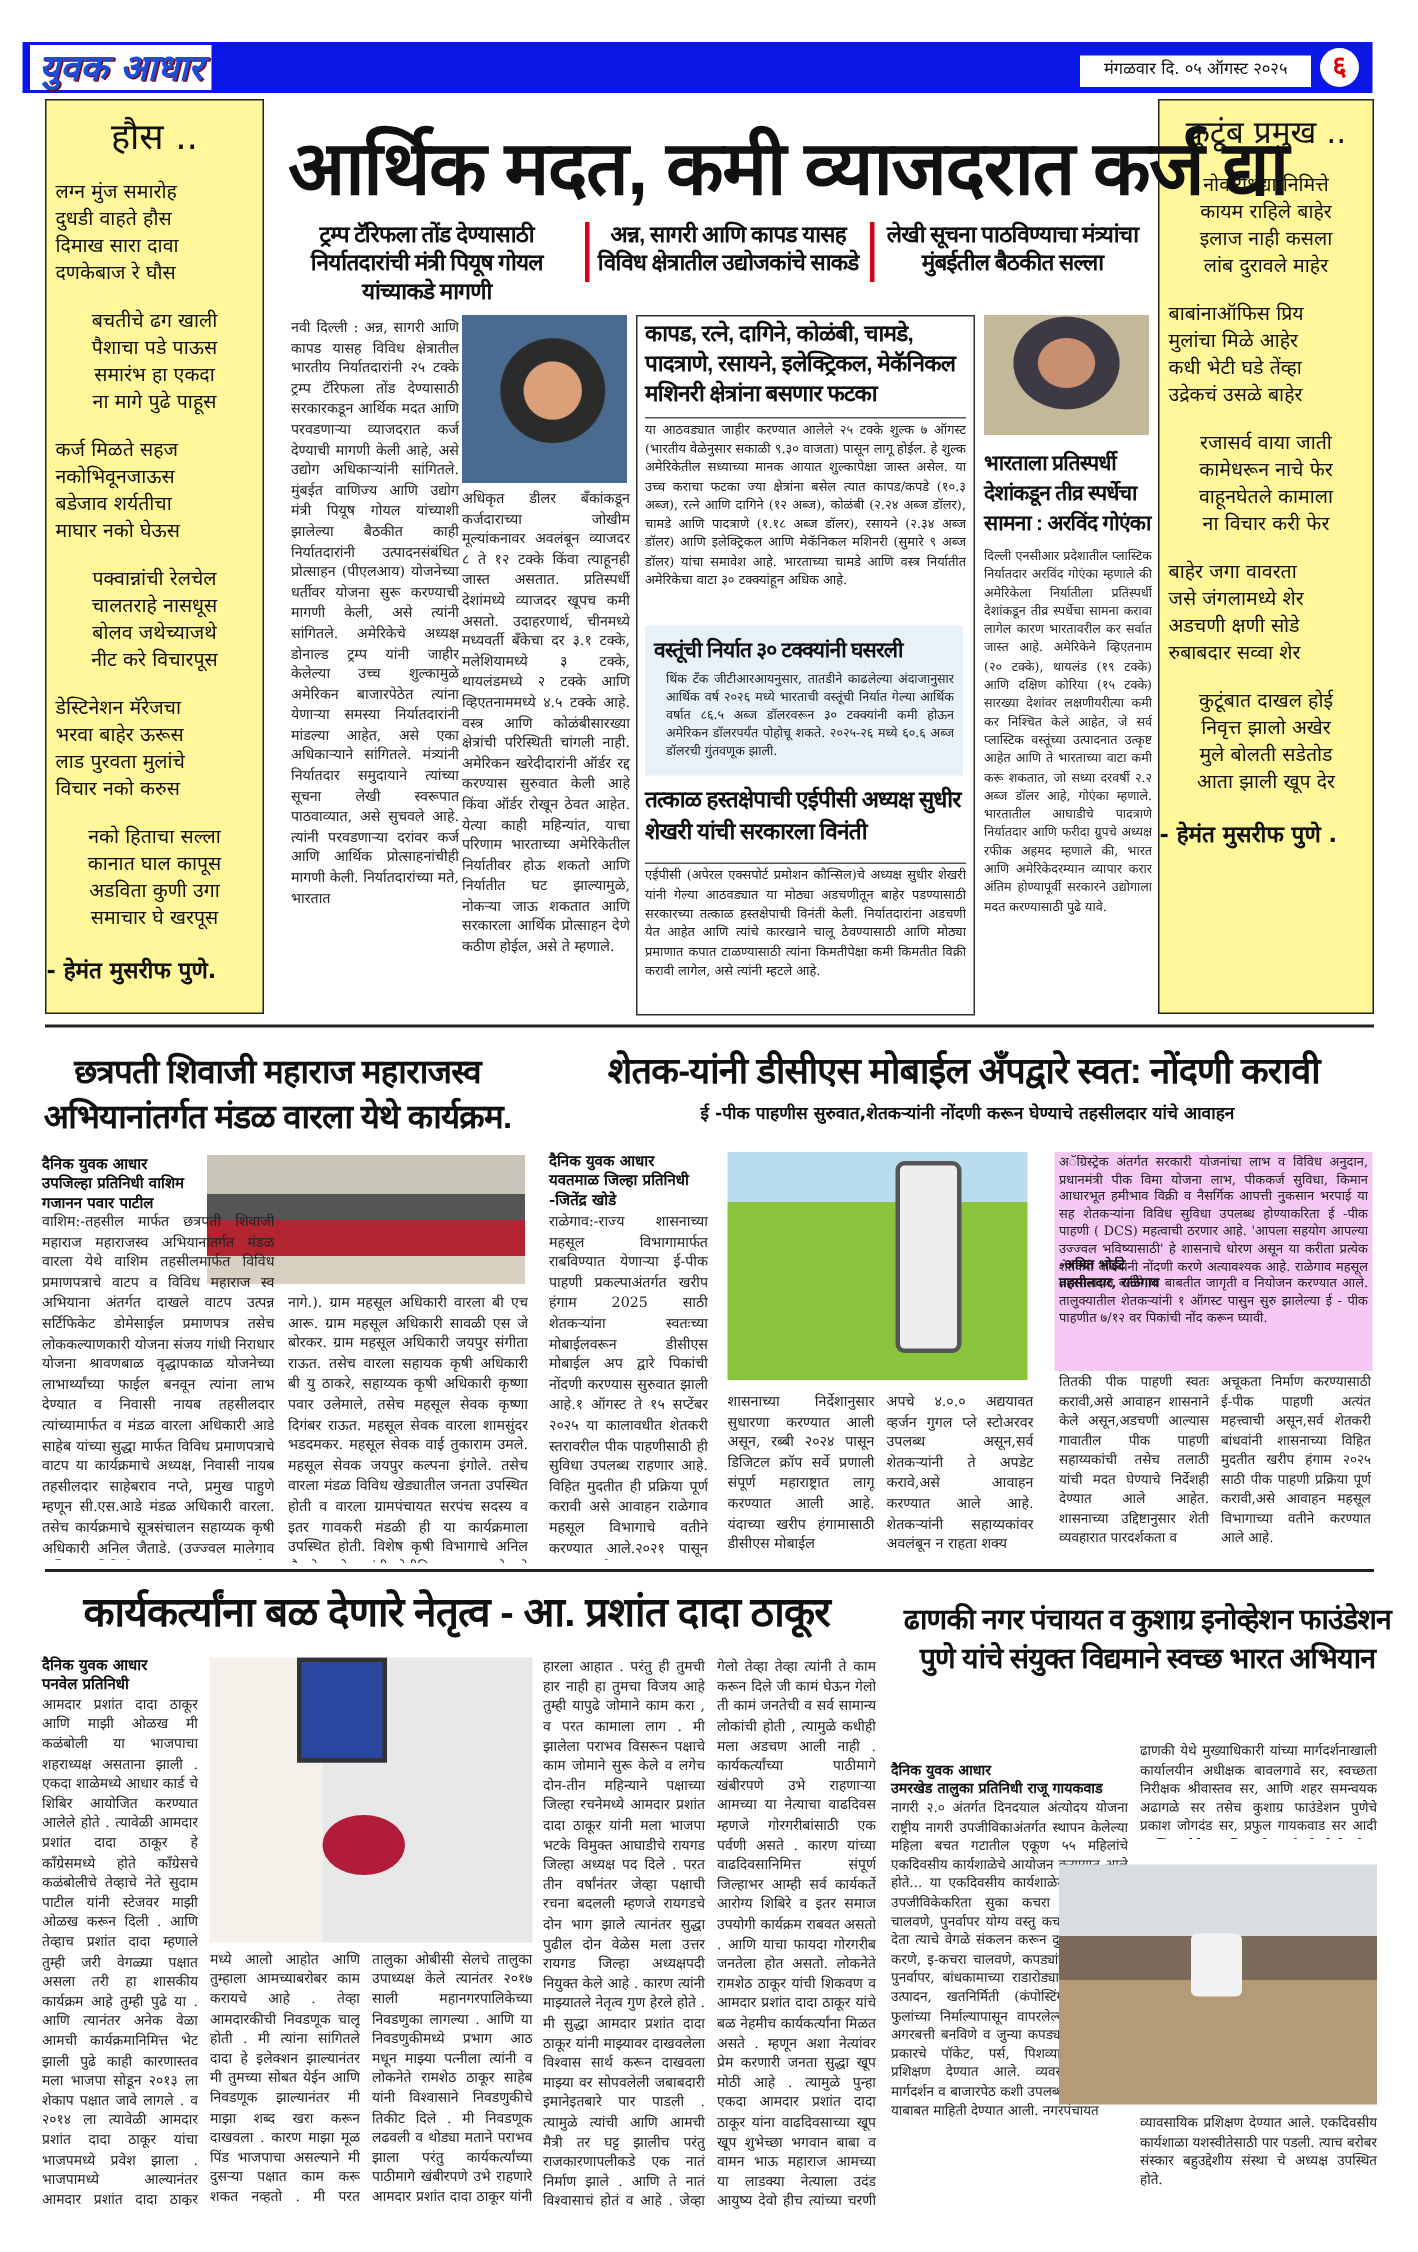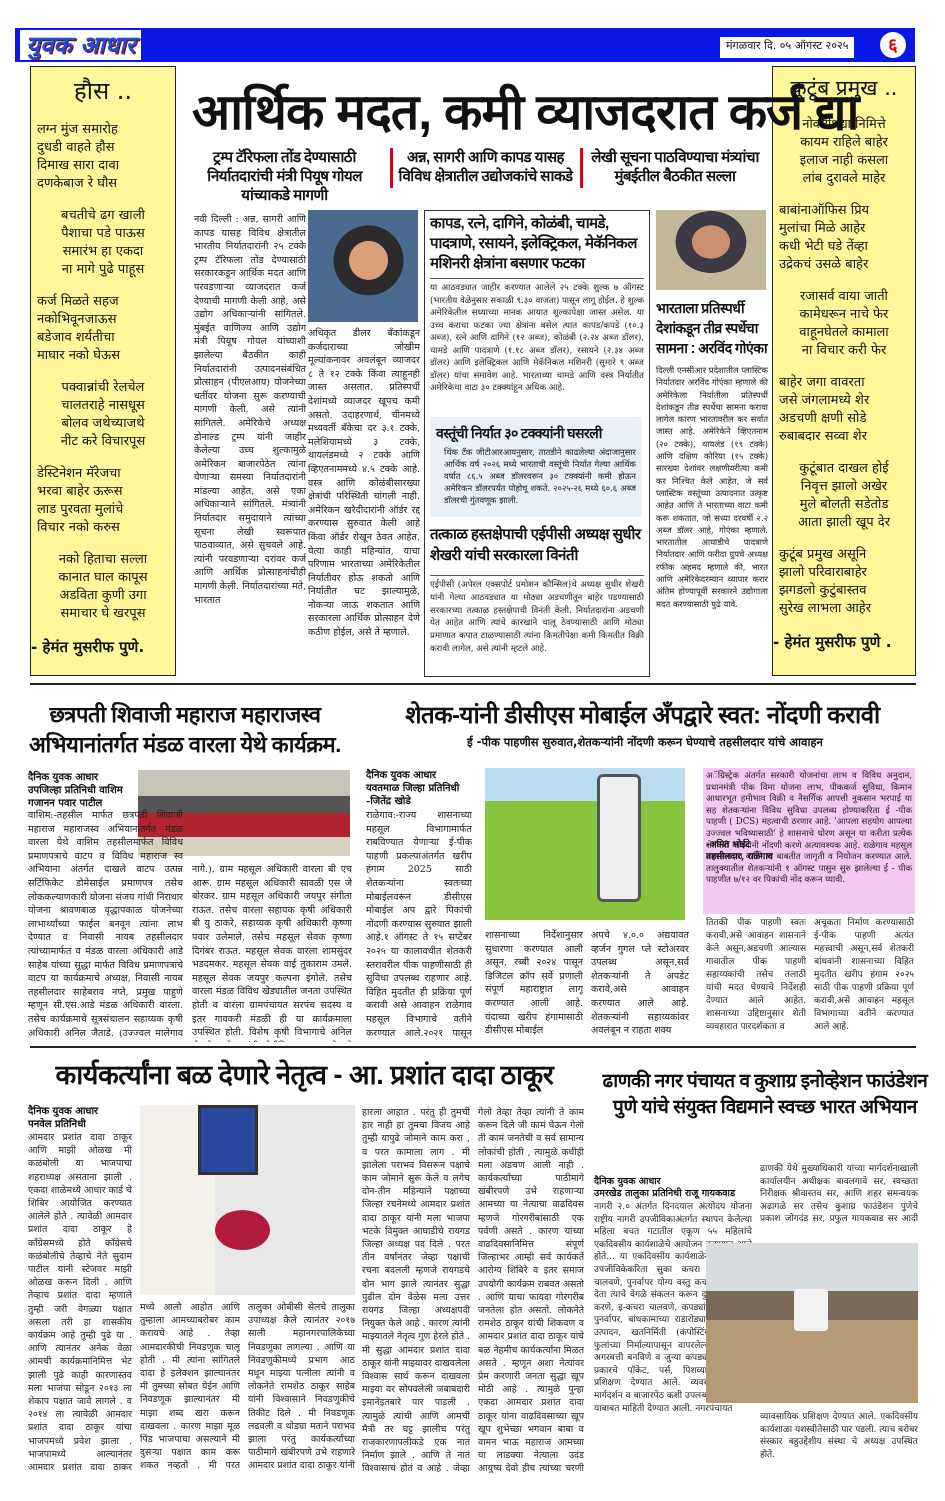--- a/index.html
+++ b/index.html
@@ -1,20 +1,20 @@
 <!DOCTYPE html>
 <html><head>
 <meta charset="utf-8">
 <style>
 *{box-sizing:border-box;margin:0;padding:0}
 body{width:945px;height:1501px;background:#fff;font-family:"DejaVu Sans","Liberation Sans",sans-serif;color:#111;position:relative;overflow:hidden}
 .abs{position:absolute}
 .mast{left:15px;top:28px;width:900px;height:34px;background:#0a17e6}
 .logo{left:20px;top:30px;height:30px;padding:0 6px;background:#fff;color:#1d4ed8;font-weight:bold;font-size:24px;line-height:30px;font-family:"DejaVu Serif",serif;font-style:italic;text-shadow:1px 1px 0 #800}
-.dateb{left:720px;top:37px;height:21px;padding:0 6px;background:#fff;font-size:11px;line-height:18px}
+.dateb{left:720px;top:37px;height:21px;padding:0 16px;background:#fff;font-size:11px;line-height:18px}
 .pageno{left:880px;top:32px;width:26px;height:26px;border-radius:50%;background:#fff;color:#d00;font-weight:bold;font-size:18px;text-align:center;line-height:26px}
 .poem{background:#fff79a;border:1.5px solid #222}
 .poem h2{text-align:center;font-size:24px;font-weight:normal;margin:6px 0 14px}
 .stz{font-size:13px;line-height:18px;margin-bottom:14px;padding:0 6px}
 .stz.r{text-align:center}
 .sig{font-weight:bold;font-size:15px;padding:0 0;margin-top:6px}
 .hl{font-weight:bold;font-family:"Liberation Sans",sans-serif;letter-spacing:-1px}
 .col{font-size:9.5px;line-height:13.6px;text-align:justify;font-family:"DejaVu Serif",serif;color:#222}
 .by{font-size:10px;font-weight:bold;line-height:13px;font-family:"DejaVu Serif",serif}
 .rule{height:2px;background:#222}
@@ -100,26 +100,20 @@
         <div>जसे जंगलामध्ये शेर</div>
         <div>अडचणी क्षणी सोडे</div>
         <div>रुबाबदार  सव्वा शेर</div>
       </div>
       <div class="stz r">
         <div>कुटूंबात दाखल होई</div>
         <div>निवृत्त  झालो अखेर</div>
         <div>मुले बोलती सडेतोड</div>
         <div>आता झाली खूप देर</div>
       </div>
-      <div class="stz">
-        <div>कुटूंब  प्रमुख असूनि</div>
-        <div>झालो परिवाराबाहेर</div>
-        <div>झगडलो  कुटुंबास्तव</div>
-        <div>सुरेख लाभला आहेर</div>
-      </div>
     </div>
   <div class="sig">- हेमंत मुसरीफ पुणे .</div>
 </div>
 
 <div class="abs hl" style="left:192px;top:82px;width:572px;font-size:50px;line-height:60px;text-align:center;white-space:nowrap;">आर्थिक मदत, कमी व्याजदरात कर्ज द्या</div>
 <div class="abs sub" style="left:192px;top:147px;width:185px;font-size:15px;line-height:19px">ट्रम्प टॅरिफला तोंड देण्यासाठी निर्यातदारांची मंत्री पियूष गोयल यांच्याकडे मागणी</div>
 <div class="abs vbar" style="left:390px;top:148px;height:40px"></div>
 <div class="abs sub" style="left:398px;top:147px;width:175px;font-size:15px;line-height:19px">अन्न, सागरी आणि कापड यासह विविध क्षेत्रातील उद्योजकांचे साकडे</div>
 <div class="abs vbar" style="left:580px;top:148px;height:40px"></div>
 <div class="abs sub" style="left:590px;top:147px;width:170px;font-size:15px;line-height:19px">लेखी सूचना पाठविण्याचा मंत्र्यांचा मुंबईतील बैठकीत सल्ला</div>

